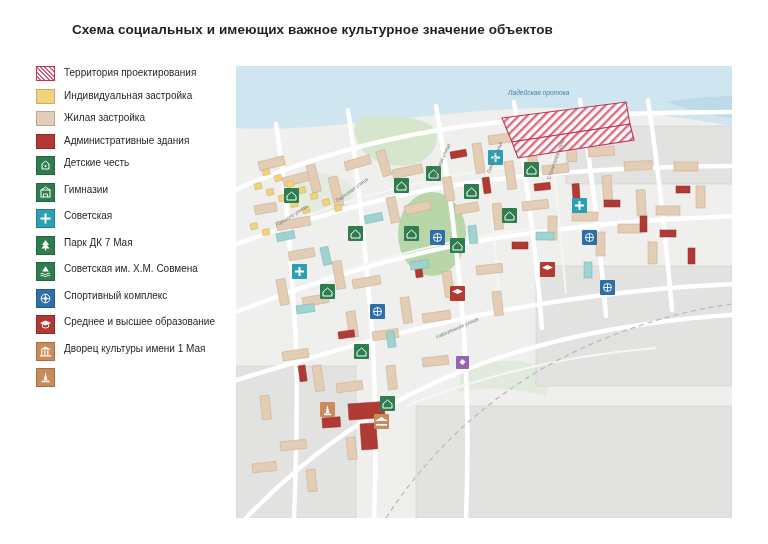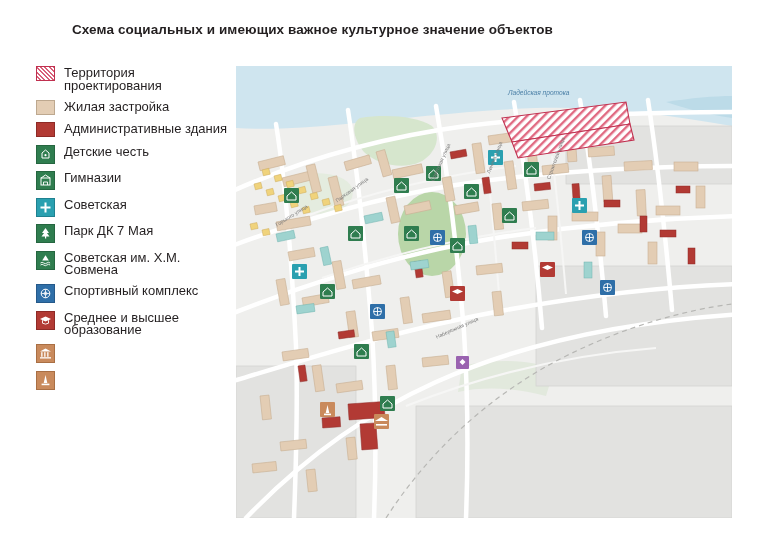--- a/index.html
+++ b/index.html
@@ -58,21 +58,21 @@
     flex: 0 0 19px;
     margin-right: 9px;
     box-sizing: border-box;
     position: relative;
     display: flex;
     align-items: center;
     justify-content: center;
   }
   .icon-box svg { display: block; }
   .legend-label {
-    font-size: 13px;
+    font-size: 10px;
     color: #231f20;
     line-height: 12.5px;
     padding-top: 1px;
   }
   .legend-row.tall .legend-label { padding-top: 0; }
 
   
   .sw-hatch {
     background:
       repeating-linear-gradient(45deg,
@@ -115,20 +115,24 @@
 
   <div class="title">Схема социальных и  имеющих важное культурное значение объектов</div>
 
   <div class="legend">
 
     <div class="legend-row">
       <div class="swatch sw-hatch"></div>
       <div class="legend-label">Территория проектирования</div>
     </div>
 
+    <div class="legend-row">
+      <div class="swatch" style="background:#f0d37c;border-color:#c9ae63;"></div>
+      <div class="legend-label">Индивидуальная застройка</div>
+    </div>
 
     <div class="legend-row">
       <div class="swatch" style="background:#e3cdb4;border-color:#bda88f;"></div>
       <div class="legend-label">Жилая застройка</div>
     </div>
 
     <div class="legend-row">
       <div class="swatch" style="background:#b23a34;border-color:#8e2a26;"></div>
       <div class="legend-label">Административные здания</div>
     </div>
@@ -216,20 +220,21 @@
       <div class="icon-box">
         <svg width="19" height="19" viewBox="0 0 19 19">
           <rect x="0.5" y="0.5" width="18" height="18" fill="#c98a5c" stroke="#a96f44"></rect>
           <path d="M4 7.5 L9.5 4.4 L15 7.5 Z" fill="#fff"></path>
           <rect x="5.2" y="8.2" width="1.3" height="4.6" fill="#fff"></rect>
           <rect x="8.2" y="8.2" width="1.3" height="4.6" fill="#fff"></rect>
           <rect x="11.2" y="8.2" width="1.3" height="4.6" fill="#fff"></rect>
           <rect x="4" y="13.2" width="11" height="1.3" fill="#fff"></rect>
         </svg>
       </div>
+      <div class="legend-label">Дворец культуры имени 1 Мая</div>
     </div>
 
     <div class="legend-row tall">
       <div class="icon-box">
         <svg width="19" height="19" viewBox="0 0 19 19">
           <rect x="0.5" y="0.5" width="18" height="18" fill="#c98a5c" stroke="#a96f44"></rect>
           <path d="M9.5 4 L11.3 12 h-3.6 Z" fill="#fff"></path>
           <rect x="5.6" y="12.6" width="7.8" height="1.6" fill="#fff"></rect>
         </svg>
       </div>

